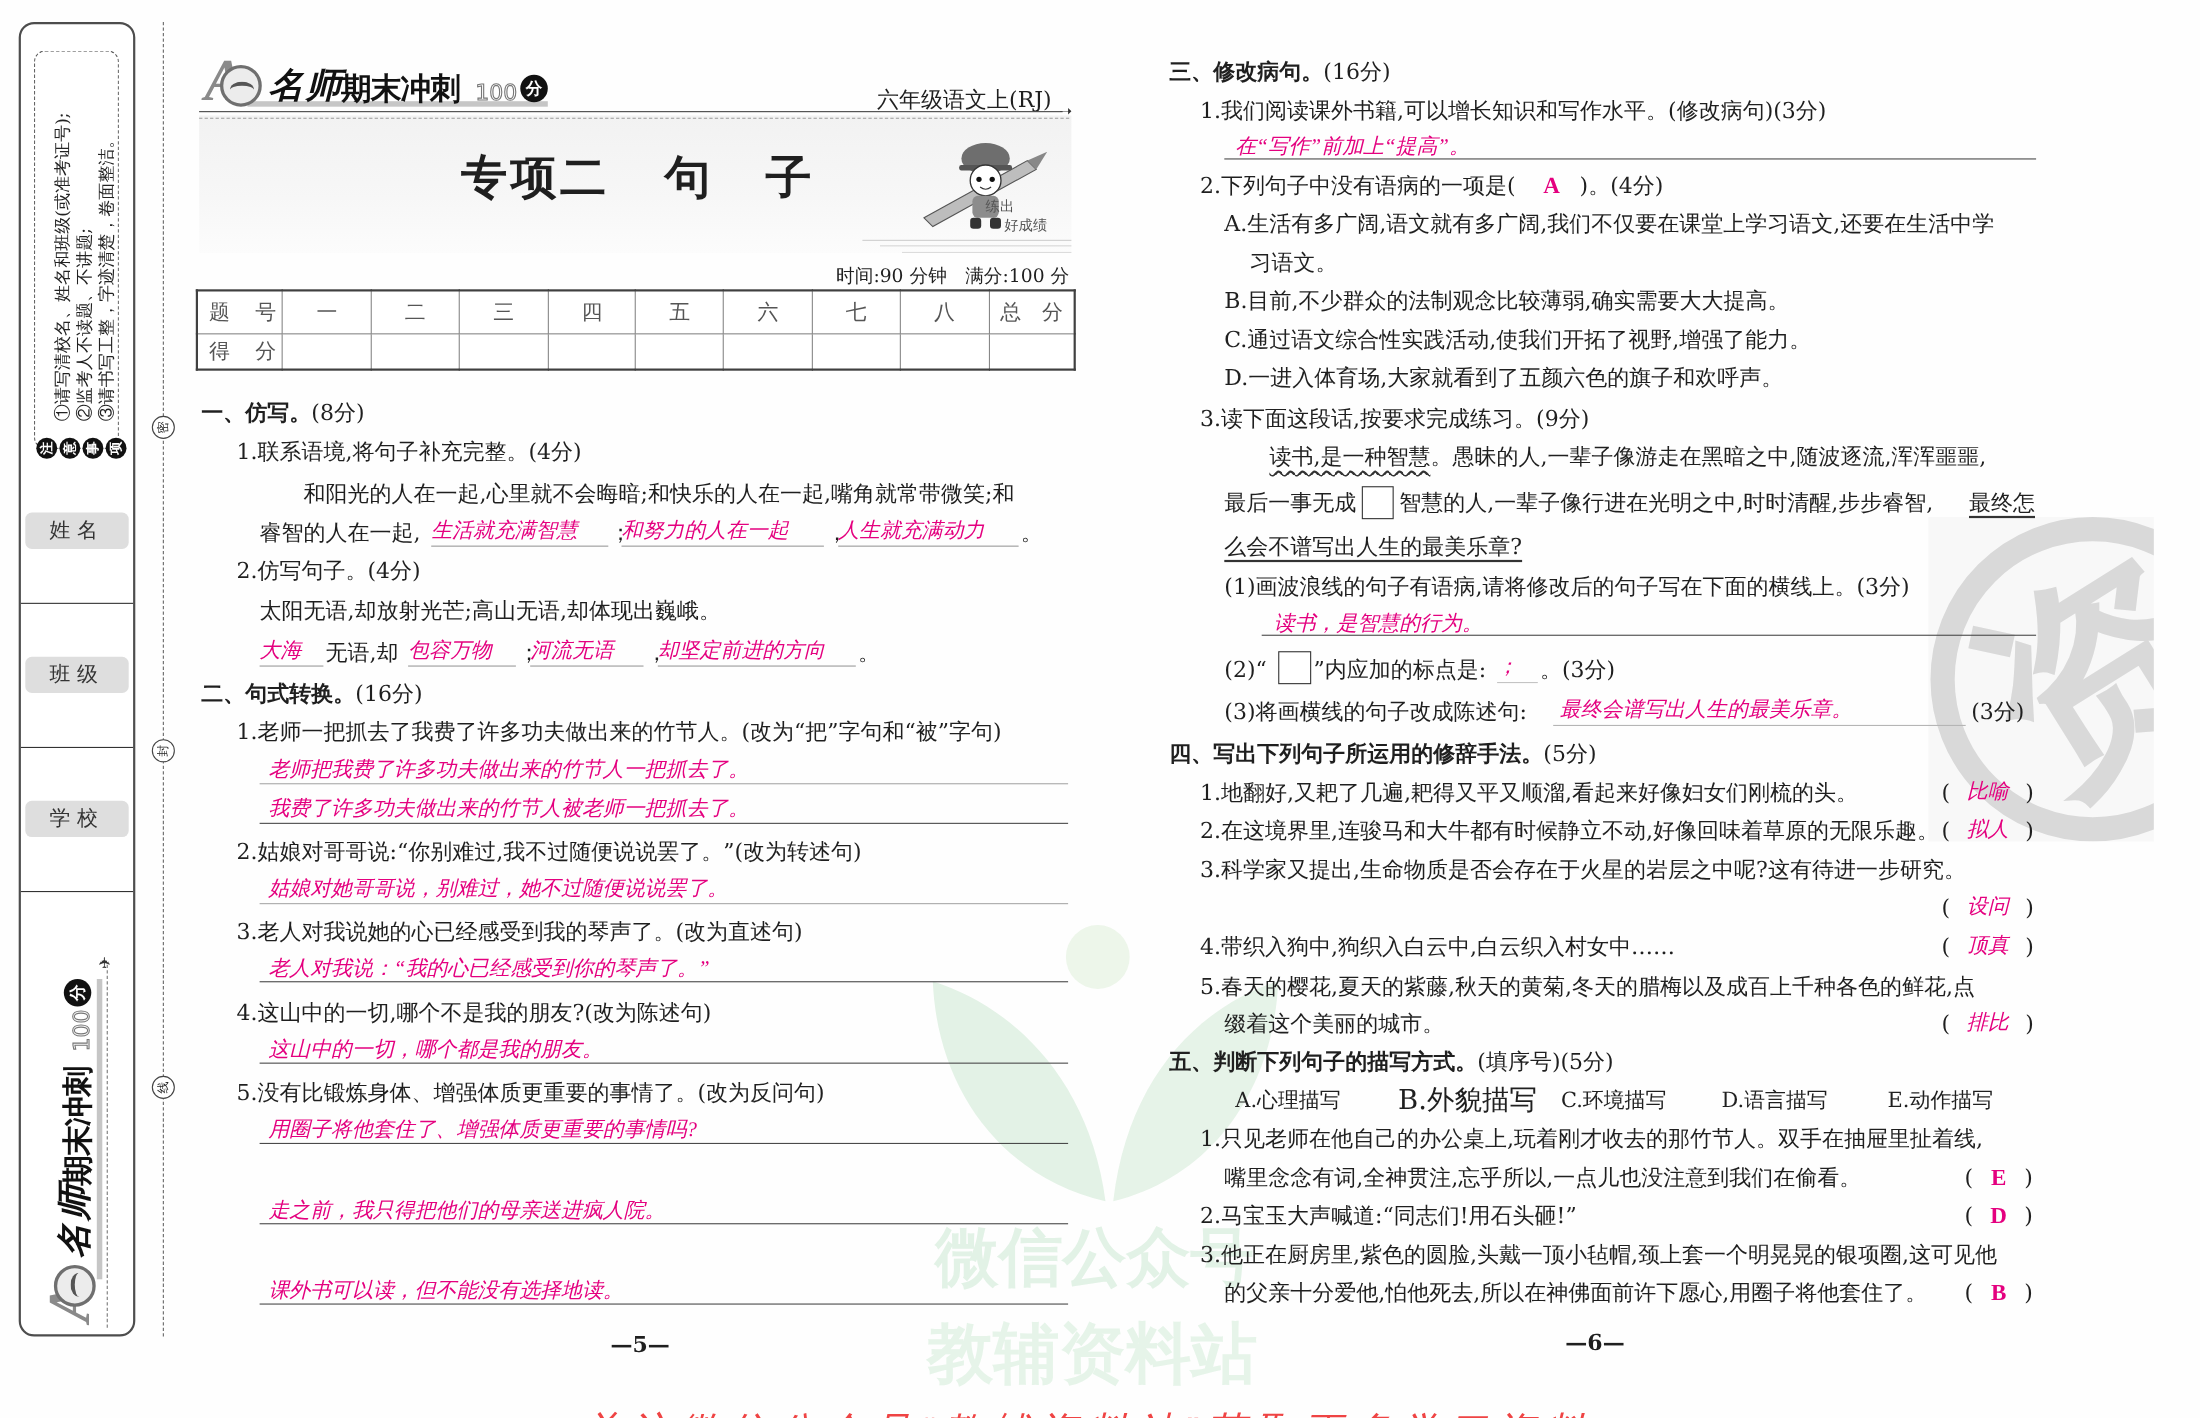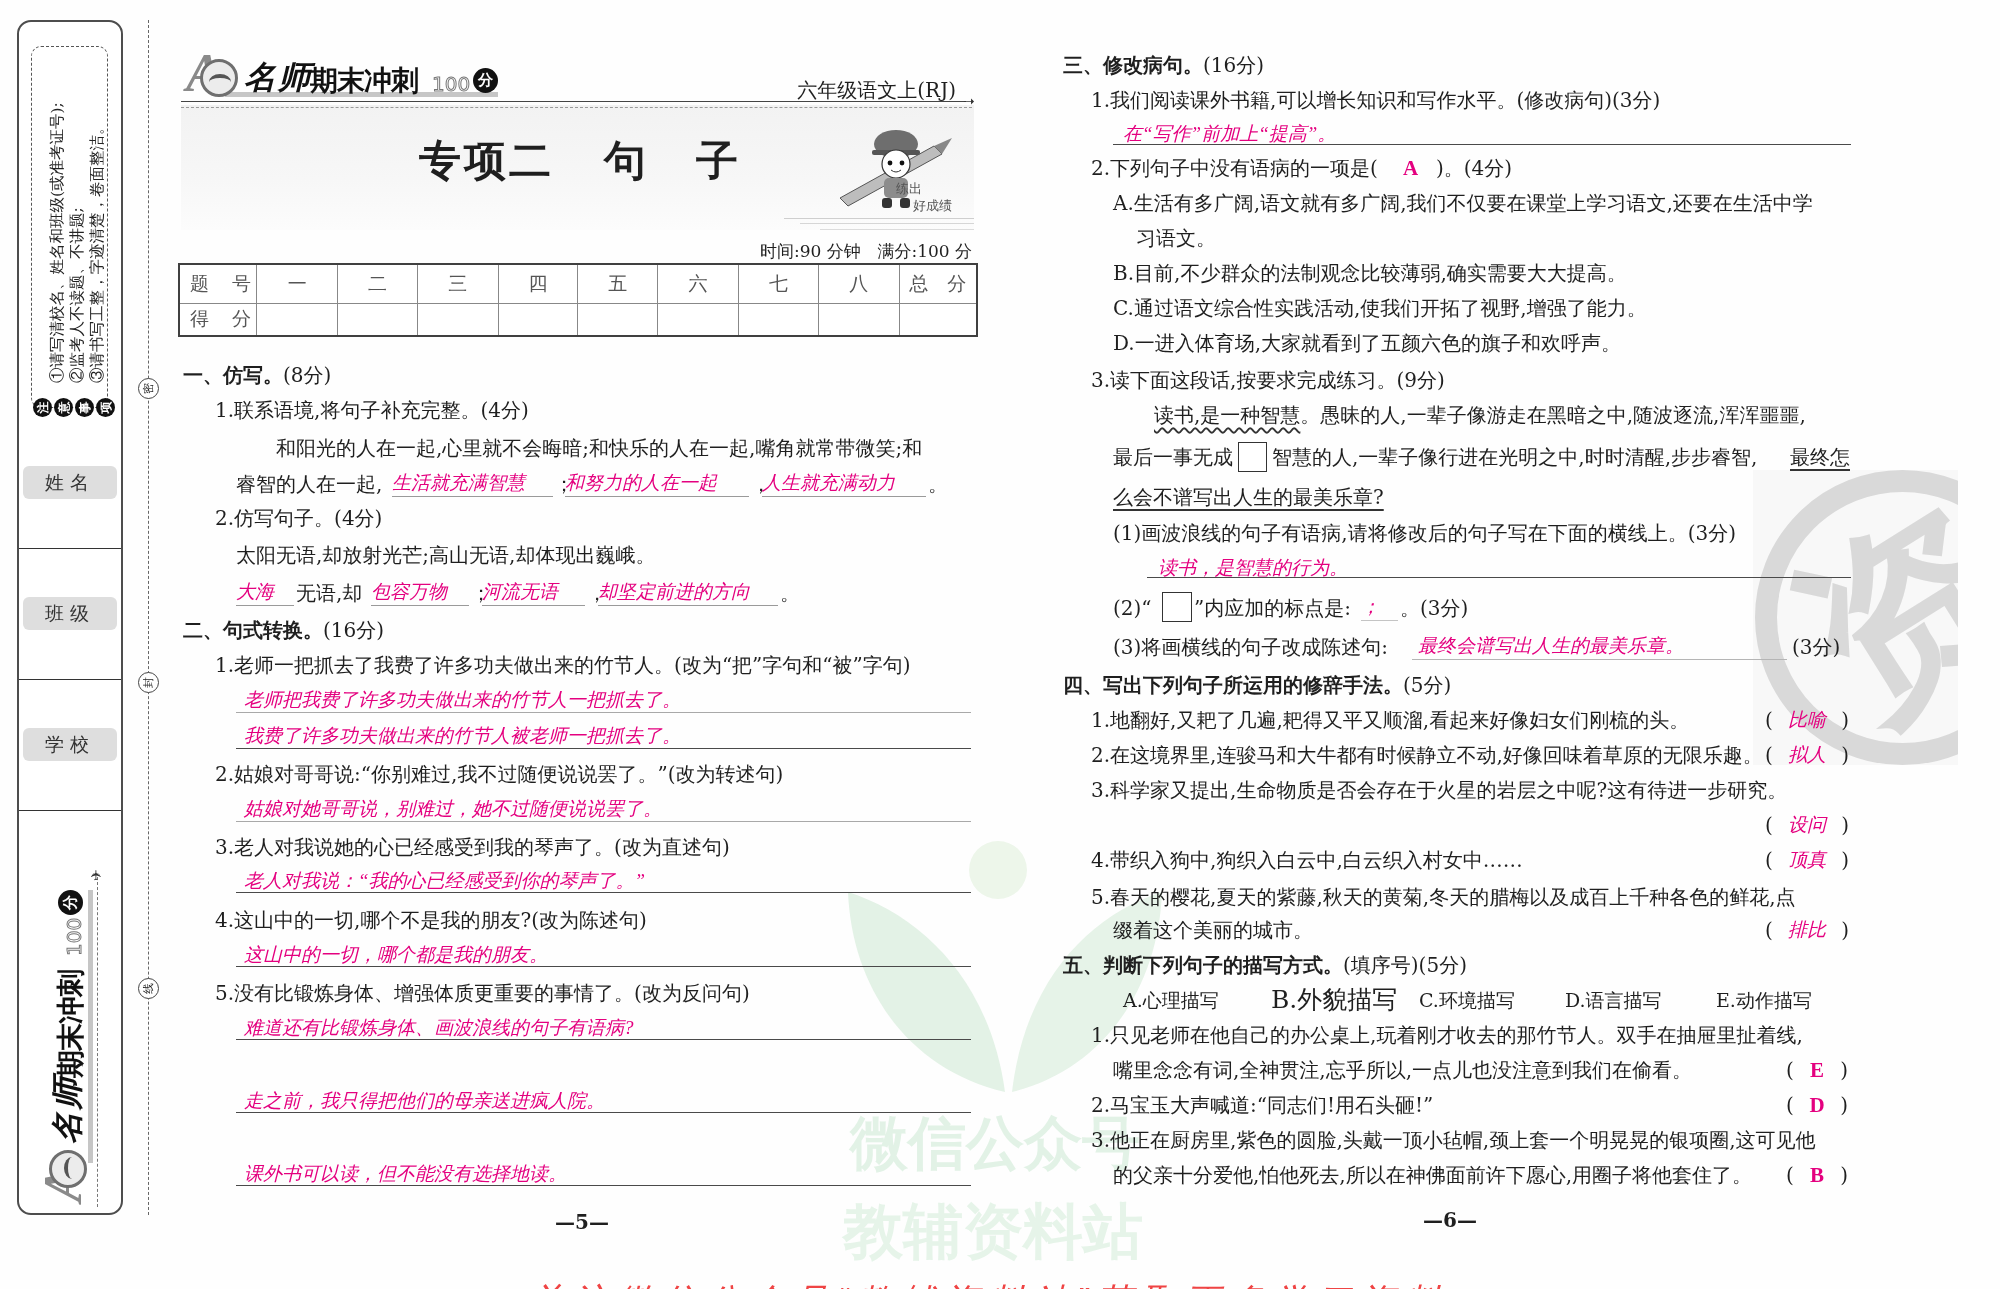--- a/index.html
+++ b/index.html
@@ -214,21 +214,21 @@
 
   <div class="t" style="left:215px;top:834px">3.老人对我说她的心已经感受到我的琴声了。(改为直述句)</div>
   <div class="t ans" style="left:244px;top:868px">老人对我说：“我的心已经感受到你的琴声了。”</div>
   <div class="rule" style="left:236px;top:892px;width:735px"></div>
 
   <div class="t" style="left:215px;top:907px">4.这山中的一切,哪个不是我的朋友?(改为陈述句)</div>
   <div class="t ans" style="left:244px;top:942px">这山中的一切，哪个都是我的朋友。</div>
   <div class="rule" style="left:236px;top:966px;width:735px"></div>
 
   <div class="t" style="left:215px;top:980px">5.没有比锻炼身体、增强体质更重要的事情了。(改为反问句)</div>
-  <div class="t ans" style="left:244px;top:1015px">难道还有比锻炼身体、画波浪线的句子有语病?</div>
+  <div class="t ans" style="left:244px;top:1015px">用圈子将他套住了、增强体质更重要的事情吗?</div>
   <div class="rule" style="left:236px;top:1039px;width:735px"></div>
 
   <div class="t ans" style="left:244px;top:1088px">走之前，我只得把他们的母亲送进疯人院。</div>
   <div class="rule" style="left:236px;top:1112px;width:735px"></div>
 
   <div class="t ans" style="left:244px;top:1161px">课外书可以读，但不能没有选择地读。</div>
   <div class="rule" style="left:236px;top:1185px;width:735px"></div>
 
   <div class="t" style="left:532px;top:1209px;width:100px;text-align:center;font-weight:bold">—5—</div>
 

